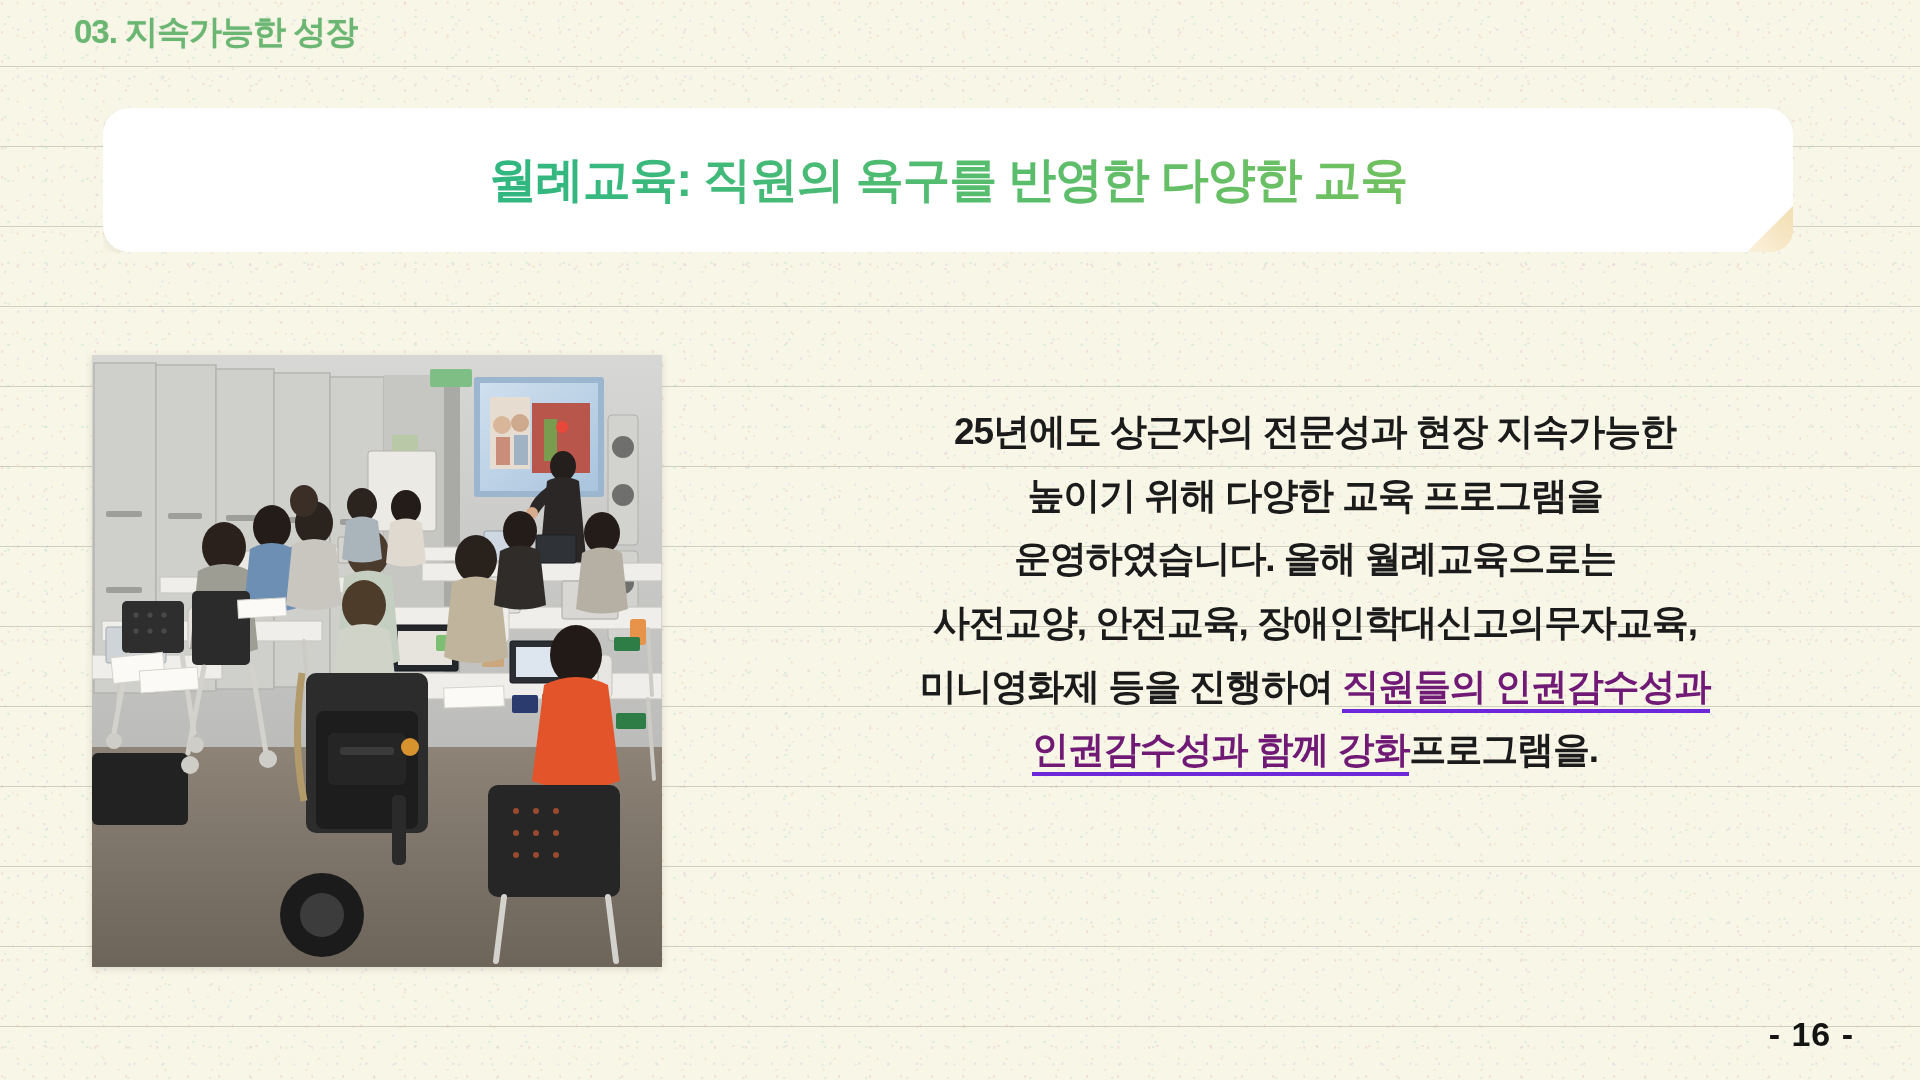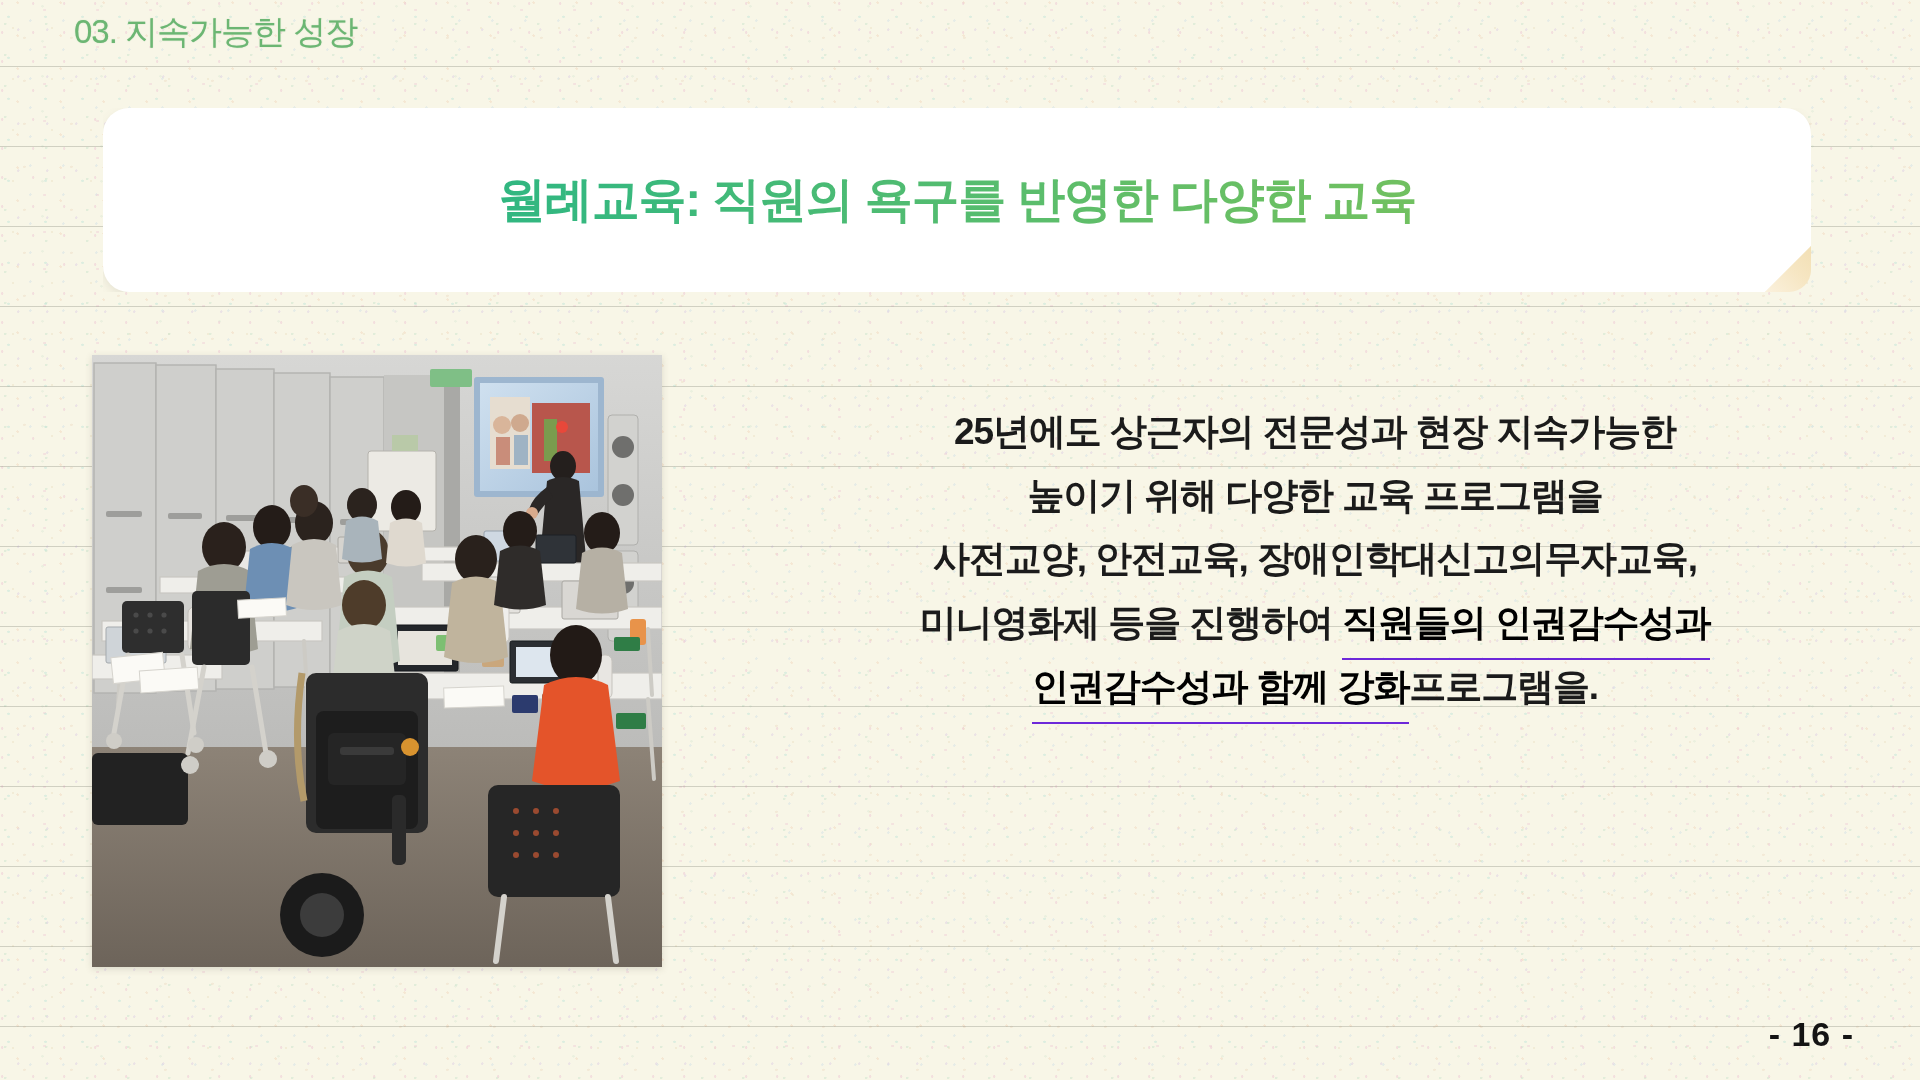--- a/index.html
+++ b/index.html
@@ -59,35 +59,34 @@
     );
     background-position: 0 -12px;
   }
 
   
   .section-header {
     position: absolute;
     left: 74px;
     top: 10px;
     font-size: 33px;
-    font-weight: 400;
+    font-weight: 700;
     letter-spacing: -1px;
     color: #6cb673;
     text-shadow: 0 0 1px rgba(108,182,115,.5);
     white-space: nowrap;
   }
 
   
   .title-card-wrap {
     position: absolute;
     left: 103px;
     top: 108px;
     width: 1690px;
-    height: 184px;
-    padding-left: 18px;
+    height: 144px;
   }
   .title-card {
     position: absolute;
     inset: 0;
     background: #ffffff;
     border-radius: 26px;
     box-shadow: 0 4px 10px rgba(120,115,90,.13);
     
     clip-path: polygon(0 0, 100% 0, 100% calc(100% - 46px),
                        calc(100% - 46px) 100%, 0 100%);
@@ -140,23 +139,23 @@
     width: 1030px;
     text-align: center;
     font-size: 37px;
     font-weight: 800;
     line-height: 1.72;
     letter-spacing: -1.1px;
     color: #1b1b1b;
   }
   .body-copy .ln { display: block; white-space: nowrap; }
   .hl {
-    color: #000000;
-    border-bottom: 2px solid #6d28d9;
-    padding-bottom: 15px;
+    color: #701a75;
+    border-bottom: 4px solid #6d28d9;
+    padding-bottom: 2px;
   }
 
   
   .page-number {
     position: absolute;
     right: 66px;
     bottom: 26px;
     font-size: 34px;
     font-weight: 700;
     color: #141414;
@@ -389,20 +388,21 @@
         <rect x="48" y="314" width="58" height="22" transform="rotate(-4 77 325)"></rect>
         <rect x="146" y="244" width="48" height="18" transform="rotate(-3 170 253)"></rect>
         <rect x="352" y="332" width="60" height="20" transform="rotate(-2 382 342)"></rect>
       </g>
     </svg>
   </div>
 
   <div class="body-copy">
     <span class="ln">25년에도 상근자의 전문성과 현장 지속가능한</span>
     <span class="ln">높이기 위해 다양한 교육 프로그램을</span>
+    <span class="ln">운영하였습니다. 올해 월례교육으로는</span>
     <span class="ln">사전교양, 안전교육, 장애인학대신고의무자교육,</span>
     <span class="ln"><span>미니영화제 등을 진행하여 </span><span class="hl">직원들의 인권감수성과</span></span>
     <span class="ln"><span class="hl">인권감수성과 함께 강화</span><span>프로그램을.</span></span>
   </div>
 
   <div class="page-number">- 16 -</div>
 
 </div>
 
 </body></html>

